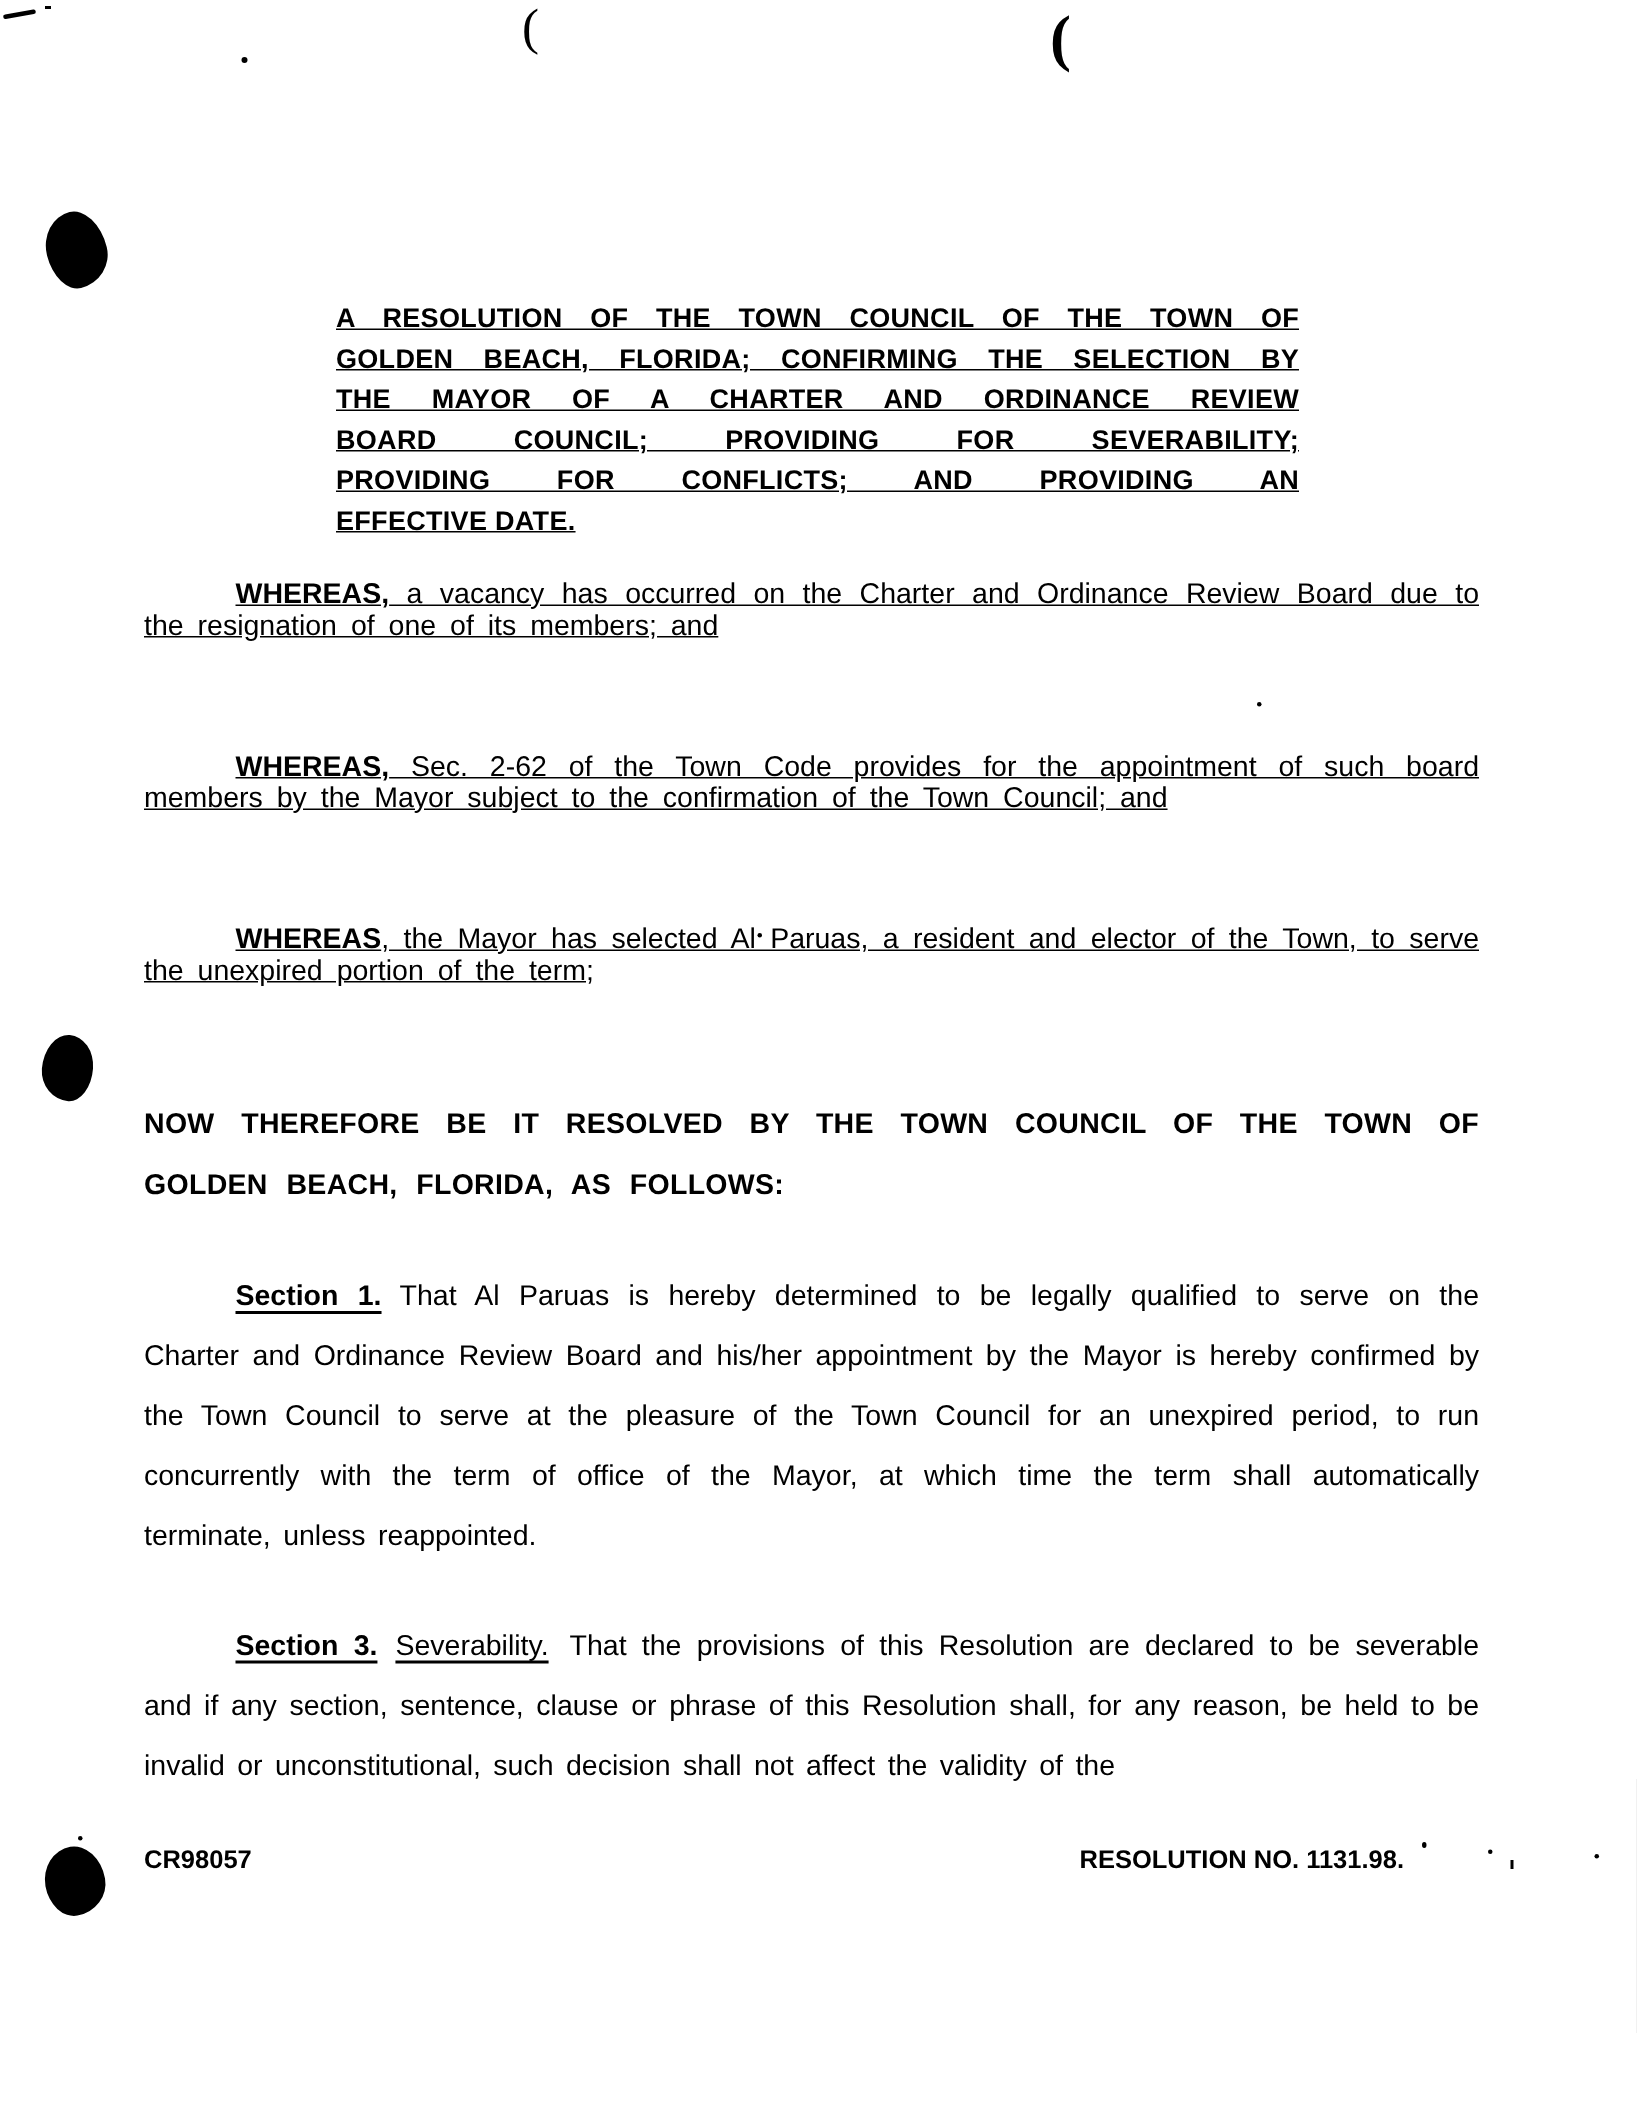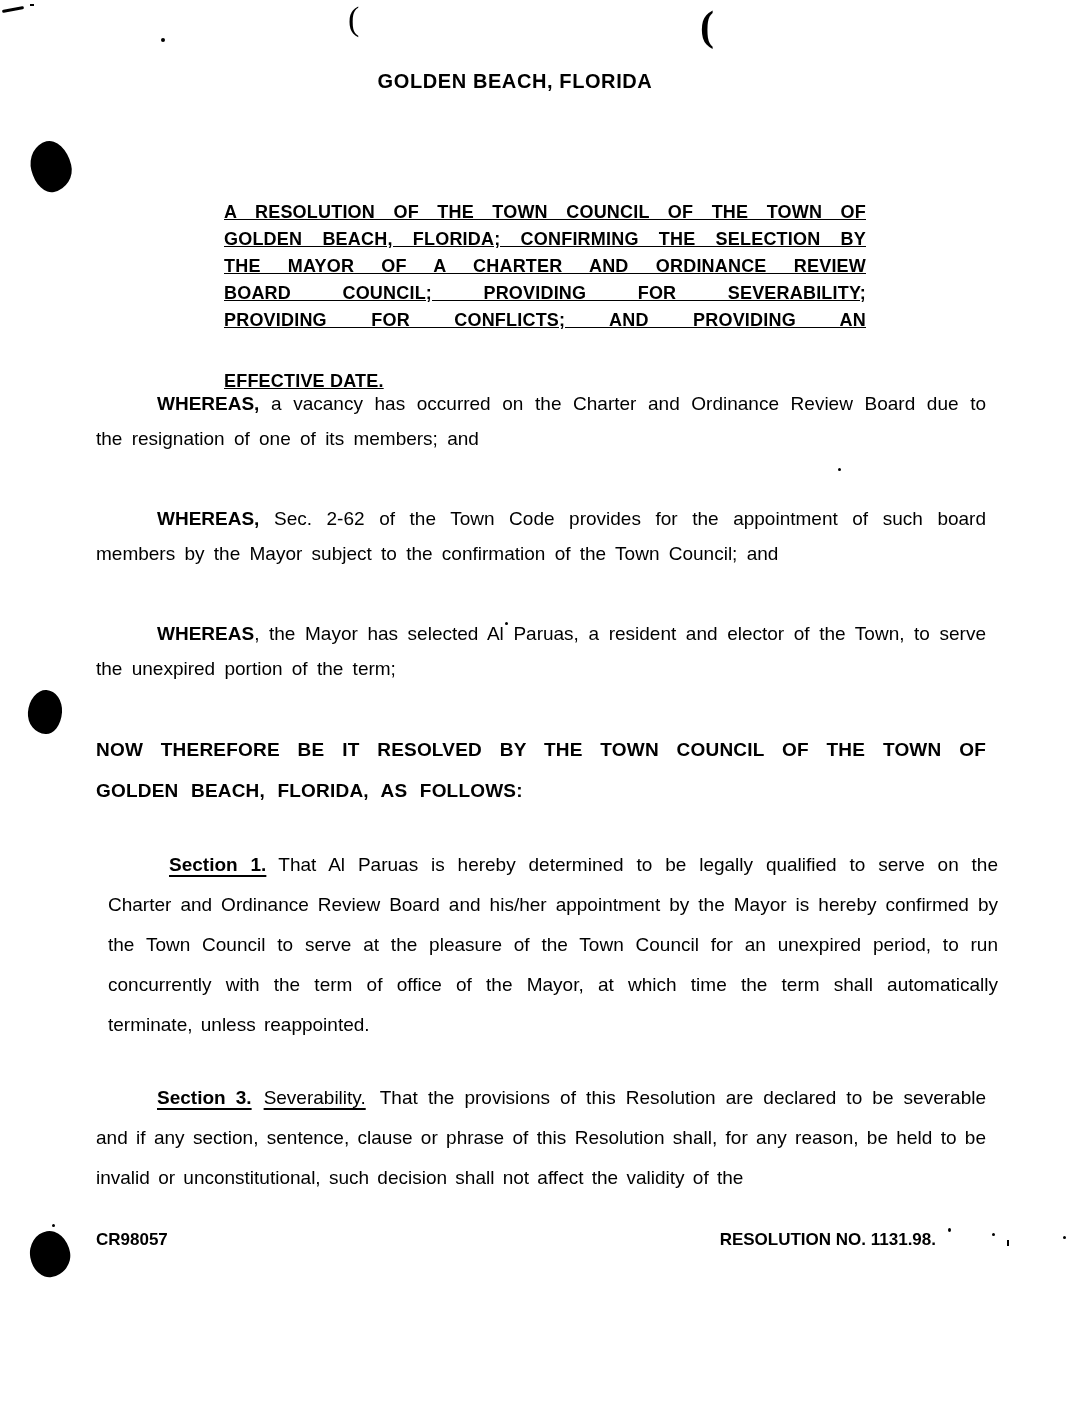--- a/index.html
+++ b/index.html
@@ -43,48 +43,47 @@
     letter-spacing: 0.2px;
     text-decoration: underline;
   }
   .preamble .jline {
     text-align: justify;
     text-align-last: justify;
     white-space: nowrap;
   }
   .preamble .jline:last-child {
     text-align-last: left;
-    margin-top: 34px;
   }
   
   .preamble .jline::after { content: ""; display: inline-block; width: 0; }
   
   .para {
     position: absolute;
     left: 96px;
     width: 890px;
     margin: 0;
     font-size: 19px;
     text-align: justify;
     word-spacing: 4px;
   }
-  .clause { line-height: 35px; text-indent: 61px; }
+  .clause { line-height: 21px; text-indent: 61px; text-decoration: underline; }
   .c1 { top: 386px; }
   .c2 { top: 501px; }
   .c3 { top: 616px; }
   .lead { font-weight: bold; }
   .resolved {
     top: 729px;
     line-height: 41px;
     font-weight: bold;
     word-spacing: 7px;
     letter-spacing: 0.2px;
   }
   .section { line-height: 40px; text-indent: 61px; word-spacing: 3px; }
-  .s1 { top: 845px; margin-left: 12px; }
+  .s1 { top: 845px; }
   .s3 { top: 1078px; }
   .shead {
     font-weight: bold;
     text-decoration: underline;
     text-decoration-thickness: 2px;
     text-underline-offset: 4px;
     margin-right: 12px;
   }
   .ssub {
     text-decoration: underline;
@@ -154,21 +153,20 @@
   <div class="blob blob2"></div>
   <div class="blob blob3"></div>
   <div class="speck" style="left:838px;top:468px;width:3px;height:3px;"></div>
   <div class="speck" style="left:505px;top:622px;width:3px;height:3px;"></div>
   <div class="speck" style="left:52px;top:1224px;width:3px;height:3px;"></div>
   <div class="speck" style="left:948px;top:1228px;width:3px;height:4px;"></div>
   <div class="speck" style="left:992px;top:1233px;width:3px;height:3px;"></div>
   <div class="tick" style="left:1007px;top:1240px;width:2px;height:6px;"></div>
   <div class="speck" style="left:1063px;top:1236px;width:3px;height:3px;"></div>
 
-  <div class="doc-title t1">GOLDEN BEACH, FLORIDA</div>
 
   <div class="preamble">
     <div class="jline">A RESOLUTION OF THE TOWN COUNCIL OF THE TOWN OF</div>
     <div class="jline">GOLDEN BEACH, FLORIDA; CONFIRMING THE SELECTION BY</div>
     <div class="jline">THE MAYOR OF A CHARTER AND ORDINANCE REVIEW</div>
     <div class="jline">BOARD COUNCIL; PROVIDING FOR SEVERABILITY;</div>
     <div class="jline">PROVIDING FOR CONFLICTS; AND PROVIDING AN</div>
     <div class="jline">EFFECTIVE DATE.</div>
   </div>
 

